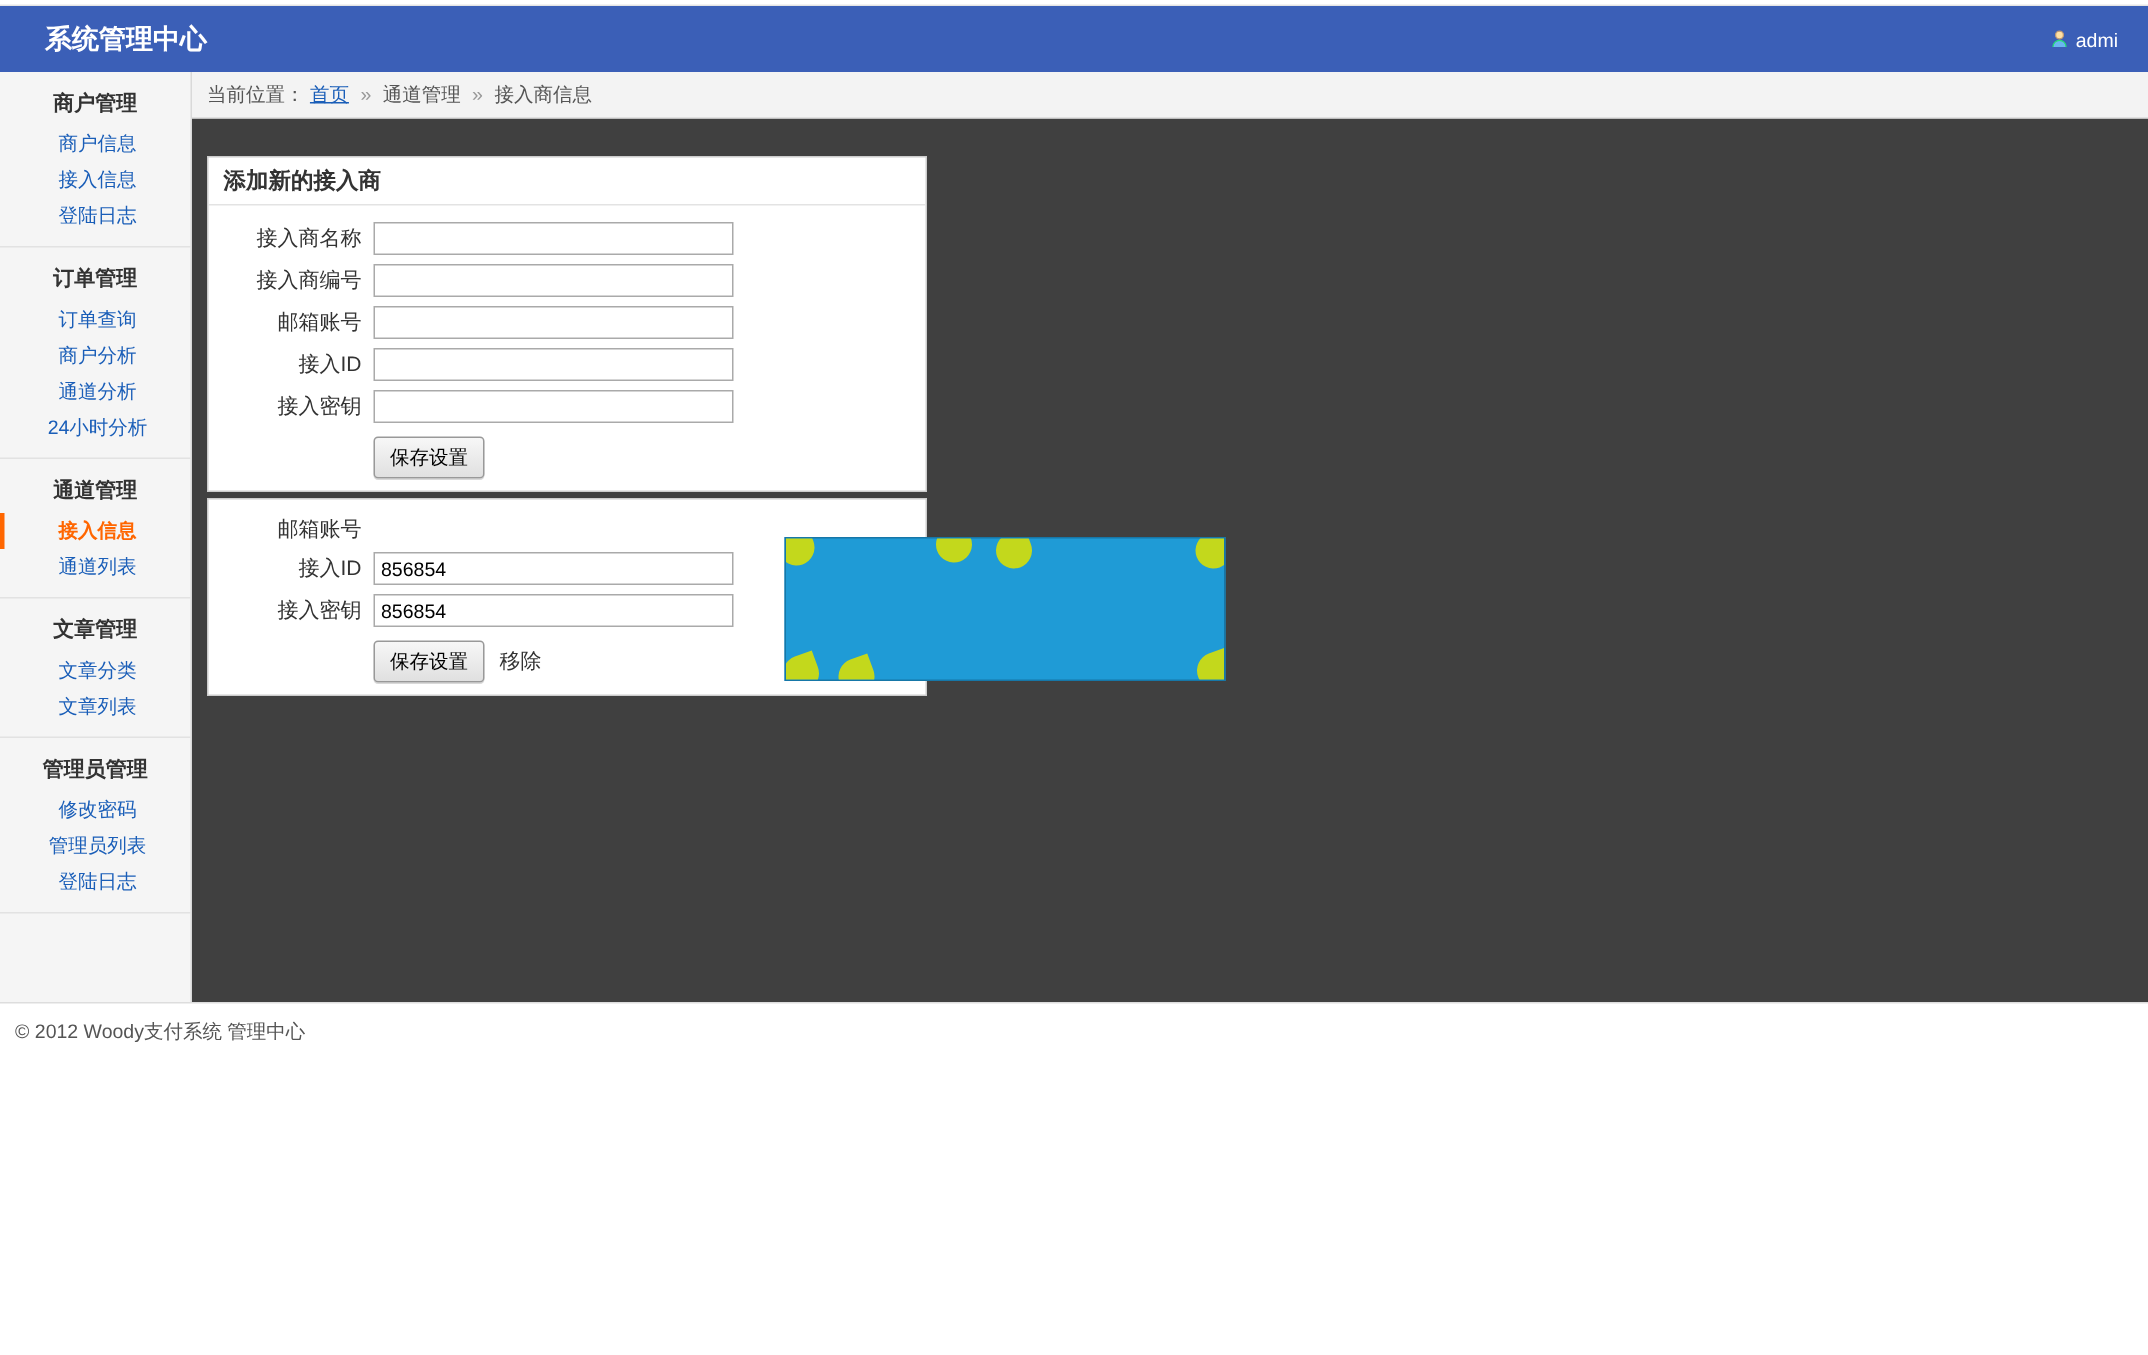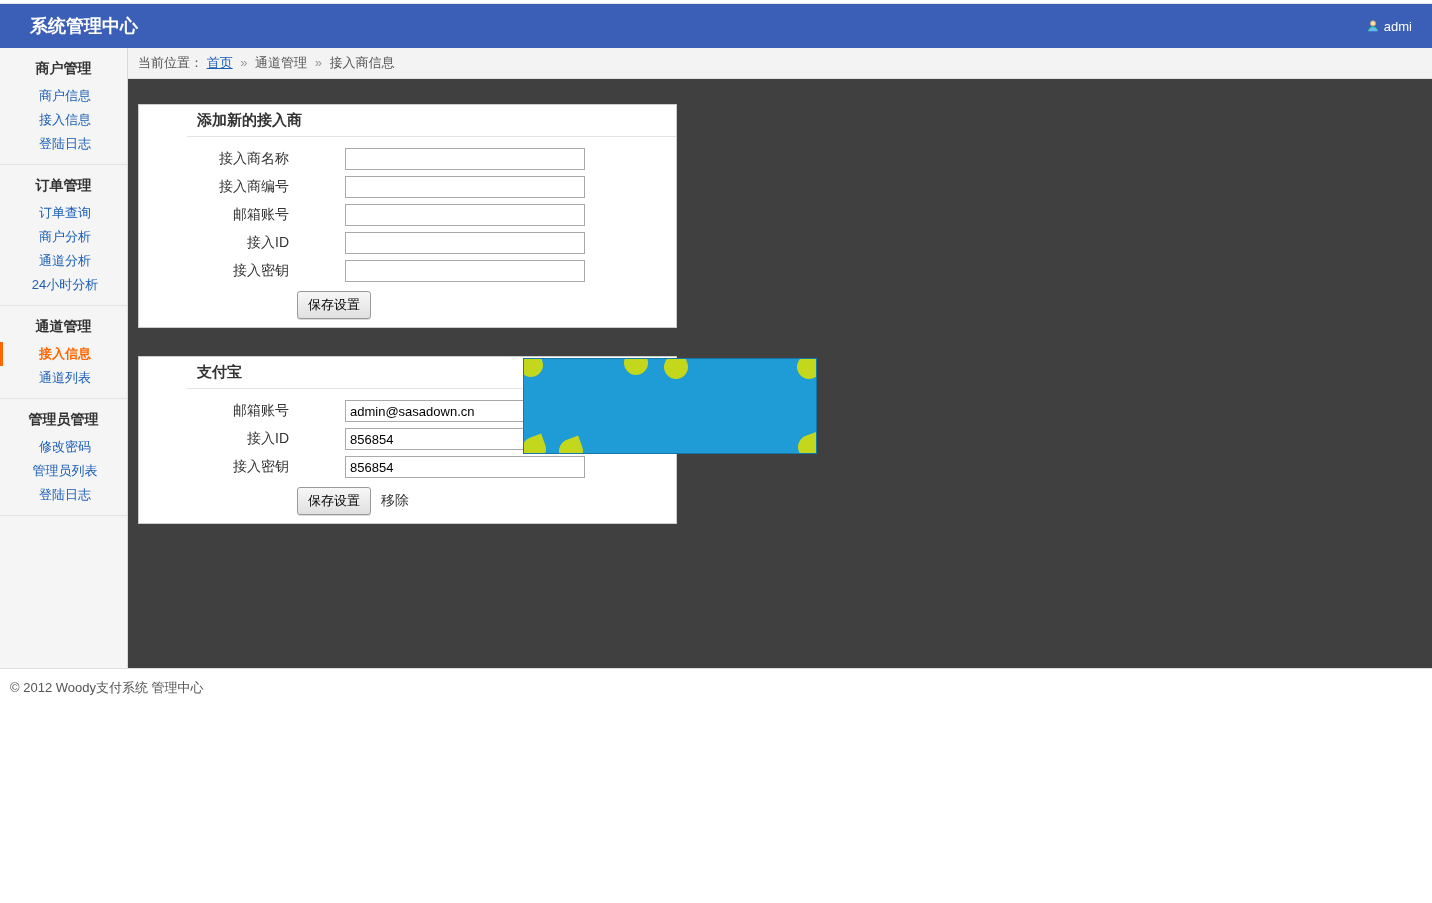--- a/index.html
+++ b/index.html
@@ -13,24 +13,24 @@
 .sidebar { width: 128px; background: #f5f5f5; border-right: 1px solid #d9d9d9; padding-bottom: 20px; }
 .side-group { border-bottom: 1px solid #e2e2e2; padding: 8px 0; }
 .side-head { text-align: center; font-weight: bold; font-size: 14px; color: #333; padding: 4px 0 6px; }
 .side-item { display: block; text-align: center; color: #1a5eb8; text-decoration: none; padding: 3px 0; font-size: 13px; border-left: 3px solid transparent; }
 .side-item.active { color: #ff6600; font-weight: bold; border-left: 3px solid #ff6600; }
 .main { flex: 1; background: #404040; position: relative; }
 .breadcrumb { background: #f3f3f3; border-bottom: 1px solid #e0e0e0; padding: 6px 10px; font-size: 13px; color: #555; }
 .breadcrumb a { color: #1a5eb8; text-decoration: underline; }
 .breadcrumb .sep { color: #999; margin: 0 4px; }
 .content { padding: 25px 10px; }
-.panel { border: 1px solid #ccc; width: 539px; margin-bottom: 28px; background: #fff; padding-left: 48px; }
+.panel { border: 1px solid #ccc; width: 480px; margin-bottom: 4px; background: #fff; }
 .panel-title { font-size: 15px; font-weight: bold; padding: 6px 10px; border-bottom: 1px solid #e3e3e3; }
 .panel-body { padding: 8px 0; }
-.form-row { display: flex; align-items: center; padding: 3px 10px; gap: 48px; }
+.form-row { display: flex; align-items: center; padding: 3px 10px; }
 .form-label { width: 100px; text-align: right; padding-right: 8px; font-size: 14px; color: #333; }
 .form-input { height: 22px; border: 1px solid #aaa; padding: 1px 4px; font-size: 13px; width: 240px; }
 .btn { background: linear-gradient(#f7f7f7,#e0e0e0); border: 1px solid #999; border-radius: 3px; padding: 4px 10px; font-size: 13px; cursor: pointer; box-shadow: 0 1px 0 rgba(0,0,0,0.15); }
 .btn-row { padding-left: 110px; margin-top: 6px; display: flex; gap: 10px; align-items: center; }
 .remove-link { color: #333; text-decoration: none; font-size: 14px; }
 .floating-img { position: absolute; left: 395px; top: 310px; width: 294px; height: 96px; background: #1f9bd6; border: 1px solid #1677a8; overflow: hidden; }
 .leaf { position: absolute; width: 24px; height: 24px; background: #c3d81c; border-radius: 50% 0 50% 50%; transform: rotate(-20deg); }
 .footer { border-top: 1px solid #ddd; padding: 10px; font-size: 13px; color: #555; }
 </style>
 </head>
@@ -64,20 +64,25 @@
         <div class="side-head">订单管理</div>
         <a href="#" class="side-item">订单查询</a>
         <a href="#" class="side-item">商户分析</a>
         <a href="#" class="side-item">通道分析</a>
         <a href="#" class="side-item">24小时分析</a>
       </div>
       <div class="side-group">
         <div class="side-head">通道管理</div>
         <a href="#" class="side-item active">接入信息</a>
         <a href="#" class="side-item">通道列表</a>
+      </div>
+      <div class="side-group">
+        <div class="side-head">文章管理</div>
+        <a href="#" class="side-item">文章分类</a>
+        <a href="#" class="side-item">文章列表</a>
       </div>
       <div class="side-group">
         <div class="side-head">管理员管理</div>
         <a href="#" class="side-item">修改密码</a>
         <a href="#" class="side-item">管理员列表</a>
         <a href="#" class="side-item">登陆日志</a>
       </div>
     </div>
 
   <div class="main">
@@ -115,25 +120,23 @@
             <label class="form-label">接入密钥</label>
             <input class="form-input" value="" style="">
           </div>
           <div class="btn-row">
             <button class="btn">保存设置</button>
           </div>
         </div>
       </div>
 
       <div class="panel">
-        <div class="panel-title">支付宝</div>
         <div class="panel-body">
           <div class="form-row">
             <label class="form-label">邮箱账号</label>
-            <input class="form-input" value="admin@sasadown.cn" style="">
           </div>
           <div class="form-row">
             <label class="form-label">接入ID</label>
             <input class="form-input" value="856854" style="">
           </div>
           <div class="form-row">
             <label class="form-label">接入密钥</label>
             <input class="form-input" value="856854" style="">
           </div>
           <div class="btn-row">

